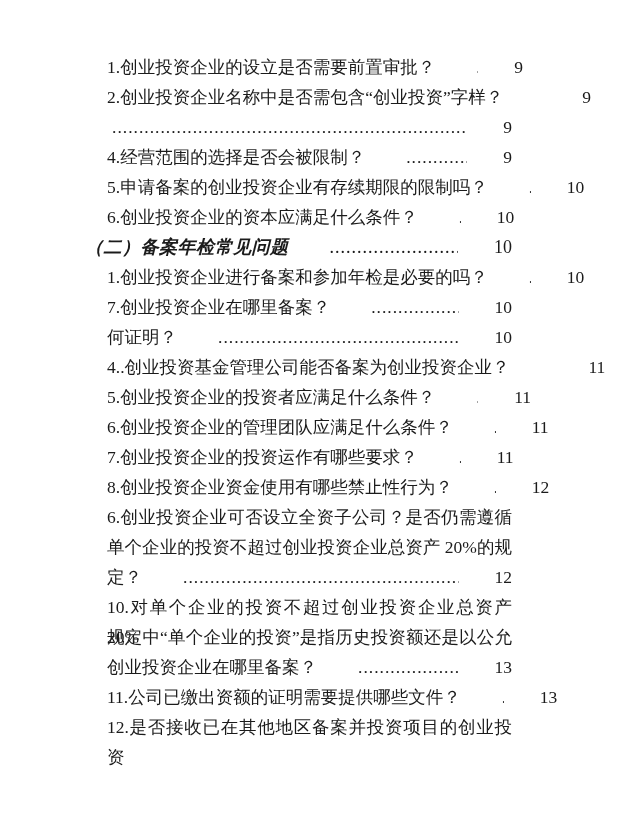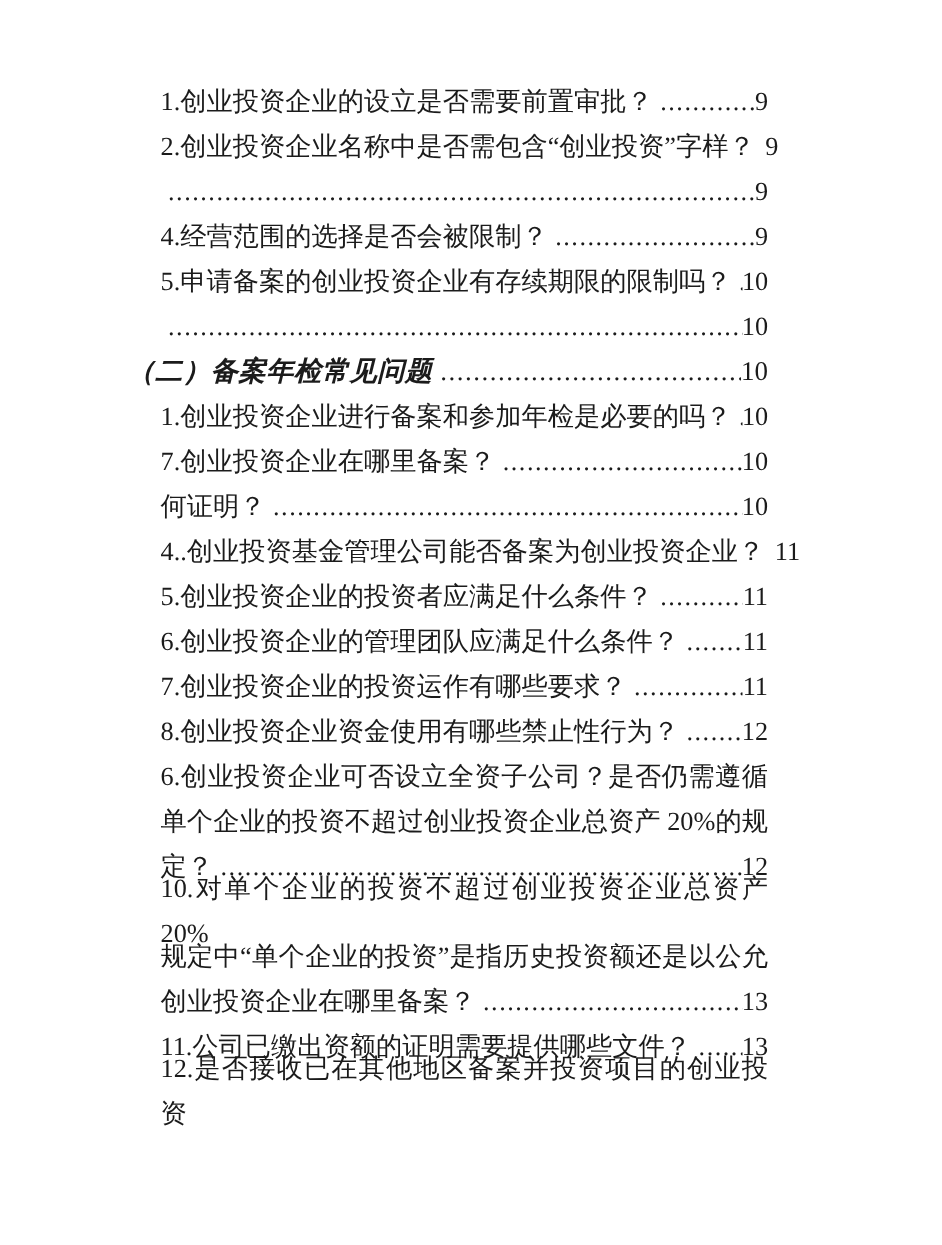--- a/index.html
+++ b/index.html
@@ -17,25 +17,26 @@
   }
   .page {
     box-sizing: border-box;
     width: 628px;
     height: 830px;
     padding: 52px 116px 0 107px;
     background: #ffffff;
   }
   .toc-line {
     display: flex;
-    align-items: center;
+    align-items: flex-start;
     height: 30px;
     line-height: 30px;
     font-size: 17.5px;
     white-space: nowrap;
+    gap: 36px;
   }
   .toc-text {
     flex: 0 0 auto;
   }
   .toc-line.fill .toc-text {
     flex: 1 1 auto;
     white-space: normal;
     text-align: justify;
     text-align-last: justify;
     text-justify: inter-character;
@@ -84,20 +85,21 @@
     <span class="toc-text">4.经营范围的选择是否会被限制？</span>
     <span class="toc-leader">............................................................................................................................................................................................................................</span>
     <span class="toc-page">9</span>
   </div>
       <div class="toc-line">
     <span class="toc-text">5.申请备案的创业投资企业有存续期限的限制吗？</span>
     <span class="toc-leader">............................................................................................................................................................................................................................</span>
     <span class="toc-page">10</span>
   </div>
       <div class="toc-line">
+    <span class="toc-text">6.创业投资企业的资本应满足什么条件？</span>
     <span class="toc-leader">............................................................................................................................................................................................................................</span>
     <span class="toc-page">10</span>
   </div>
       <div class="toc-line heading">
     <span class="toc-text">（二）备案年检常见问题</span>
     <span class="toc-leader">............................................................................................................................................................................................................................</span>
     <span class="toc-page">10</span>
   </div>
       <div class="toc-line">
     <span class="toc-text">1.创业投资企业进行备案和参加年检是必要的吗？</span>

